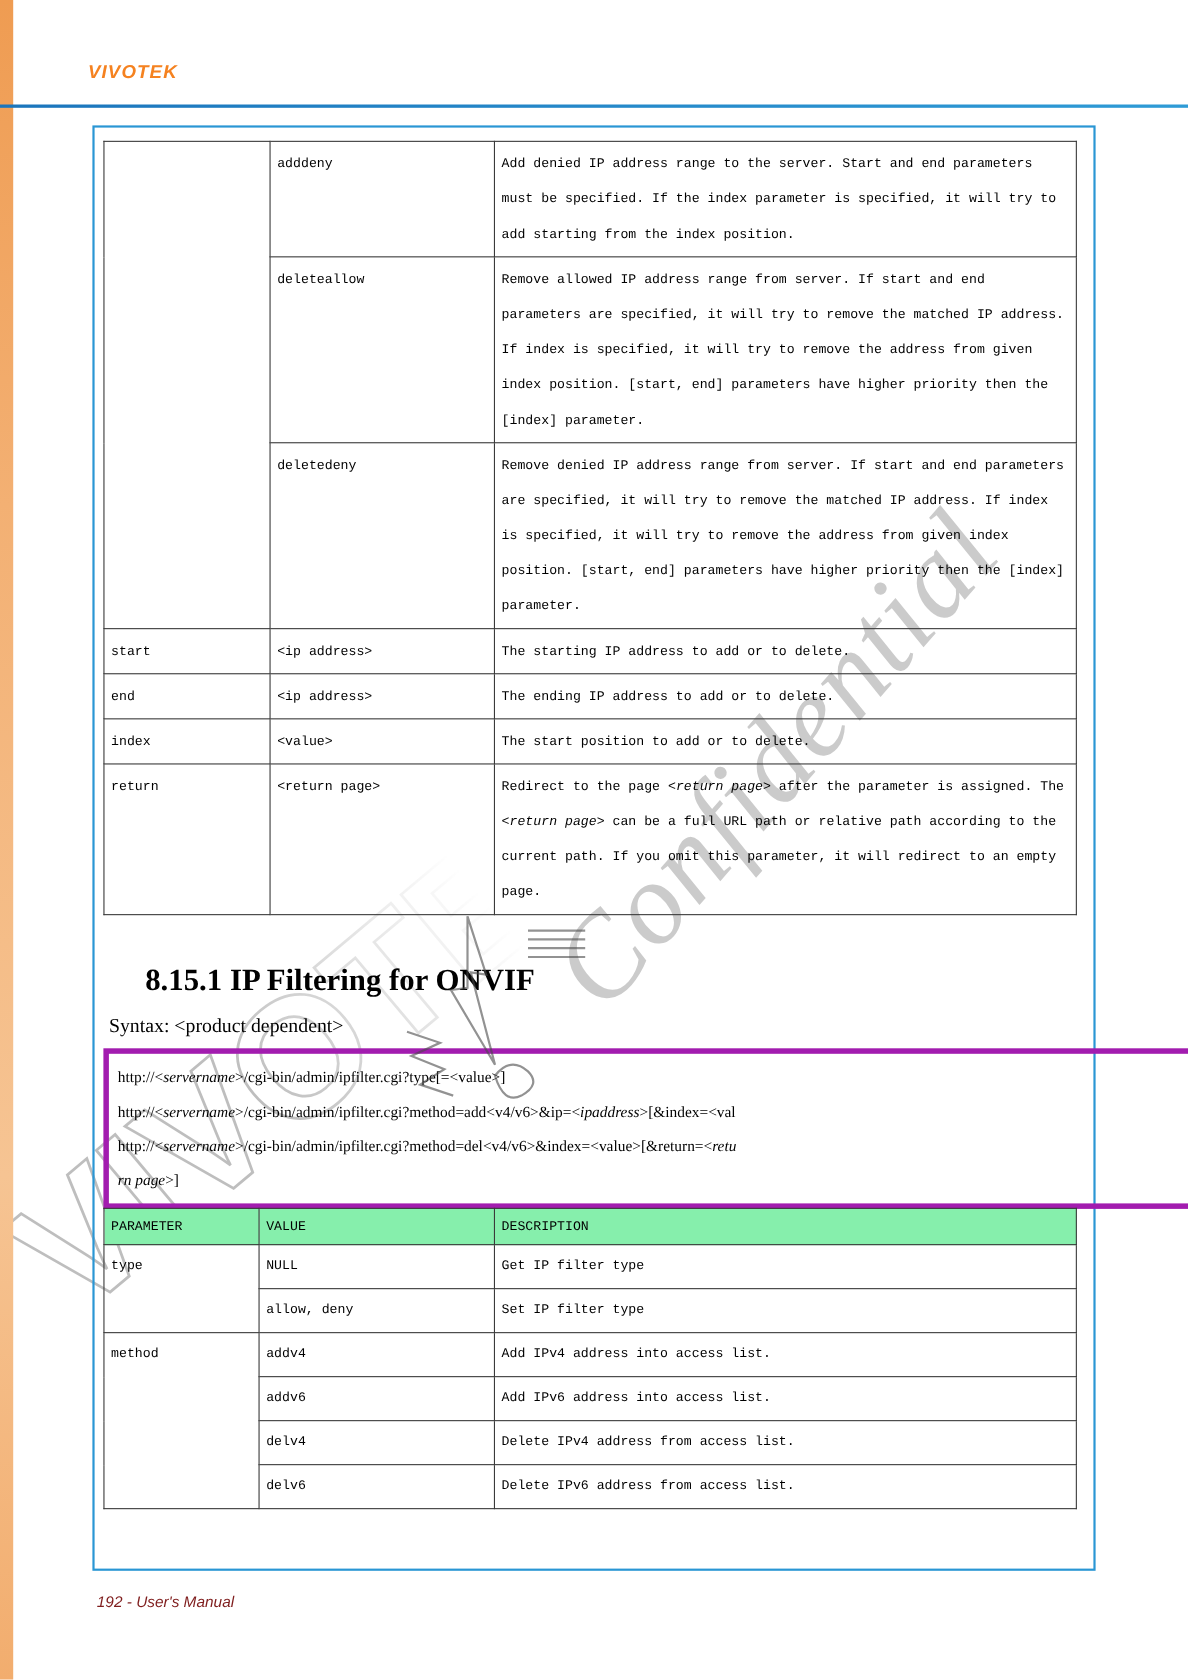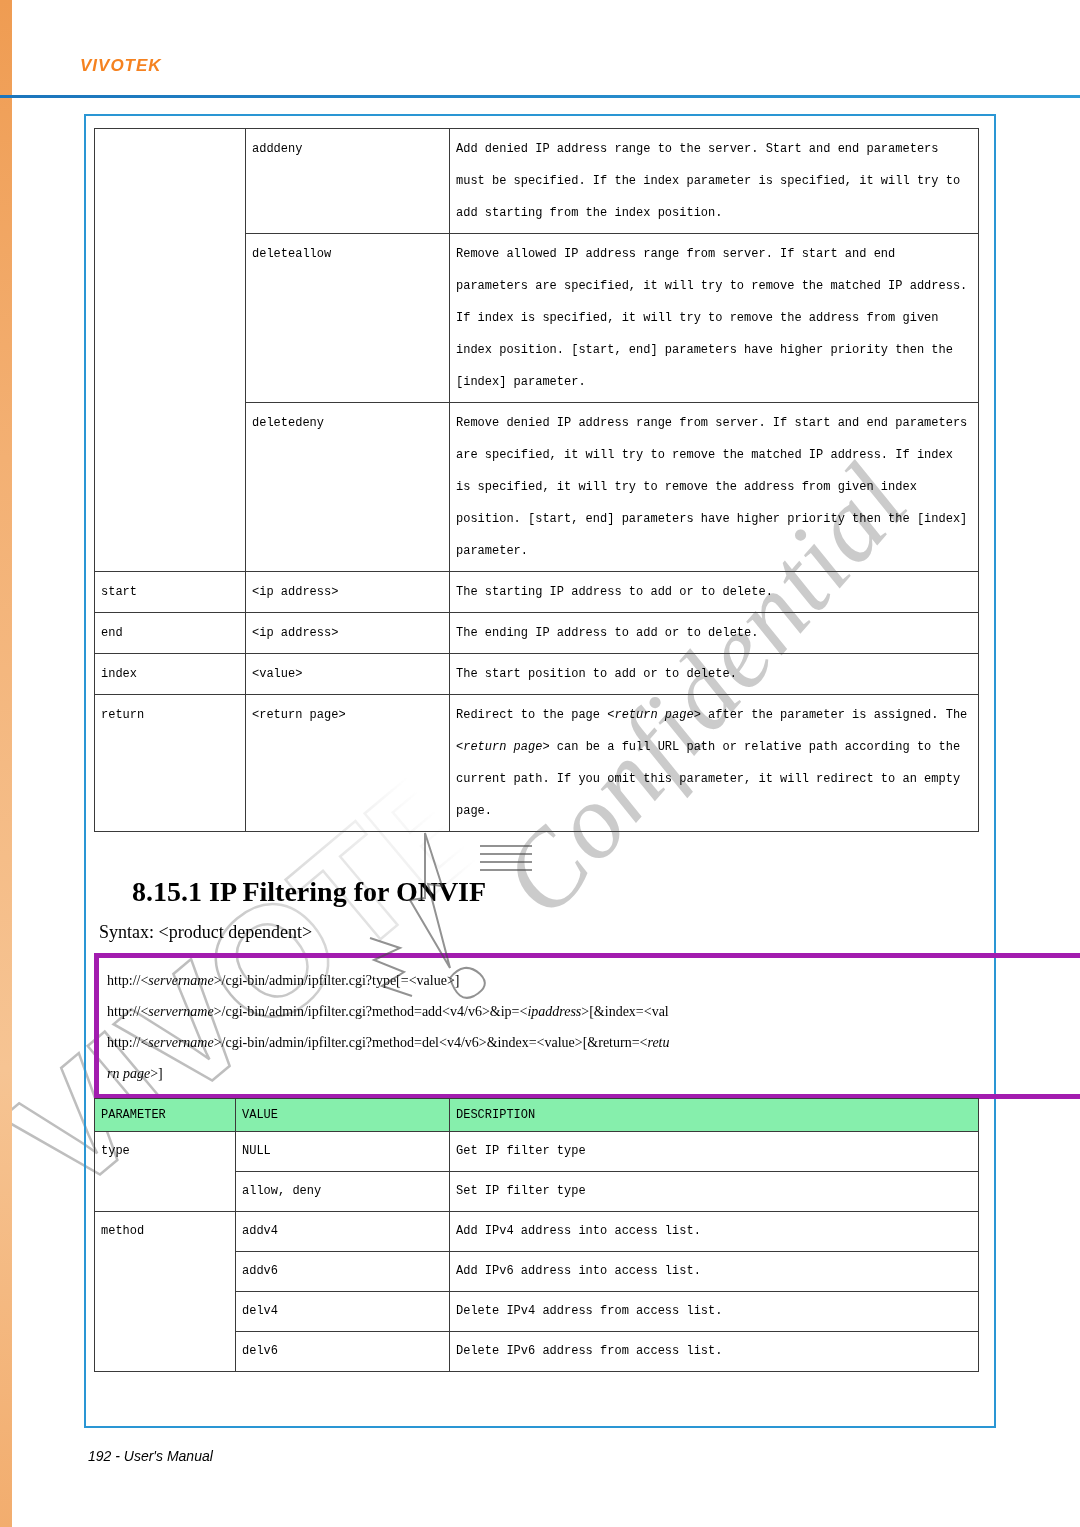--- a/index.html
+++ b/index.html
@@ -27,21 +27,21 @@
   .t2 td{line-height:31px;}
   .it{font-style:italic;}
 
   h2.section-heading{margin:44px 0 14px 38px;font-size:28px;font-weight:bold;}
   .syntax-label{margin:0 0 10px 5px;font-size:18px;}
   .syntax-box{border:5px solid #a21caf;width:1052px;box-sizing:border-box;
     padding:7px 8px 5px 8px;font-size:14px;line-height:31px;}
   .syntax-box p{margin:0;}
   .t2{margin-top:-1px;}
 
-  .footer-left{position:absolute;left:88px;top:1448px;color:#000000;
+  .footer-left{position:absolute;left:88px;top:1448px;color:#7f1d1d;
     font-family:"Liberation Sans",sans-serif;font-style:italic;font-size:14px;z-index:3;}
   .page-number{position:absolute;left:0;top:1532px;width:896px;text-align:right;
     font-size:16px;z-index:3;}
 
   .wm-confidential{position:absolute;left:375px;top:630px;width:660px;height:120px;
     display:flex;align-items:center;justify-content:center;
     transform:rotate(-49deg);font-size:106px;font-style:italic;letter-spacing:2px;
     color:rgba(130,130,130,0.42);z-index:0;pointer-events:none;white-space:nowrap;}
   .wm-brand{position:absolute;left:35px;top:1075px;height:170px;display:flex;align-items:center;
     transform:rotate(-40deg);transform-origin:0 50%;

